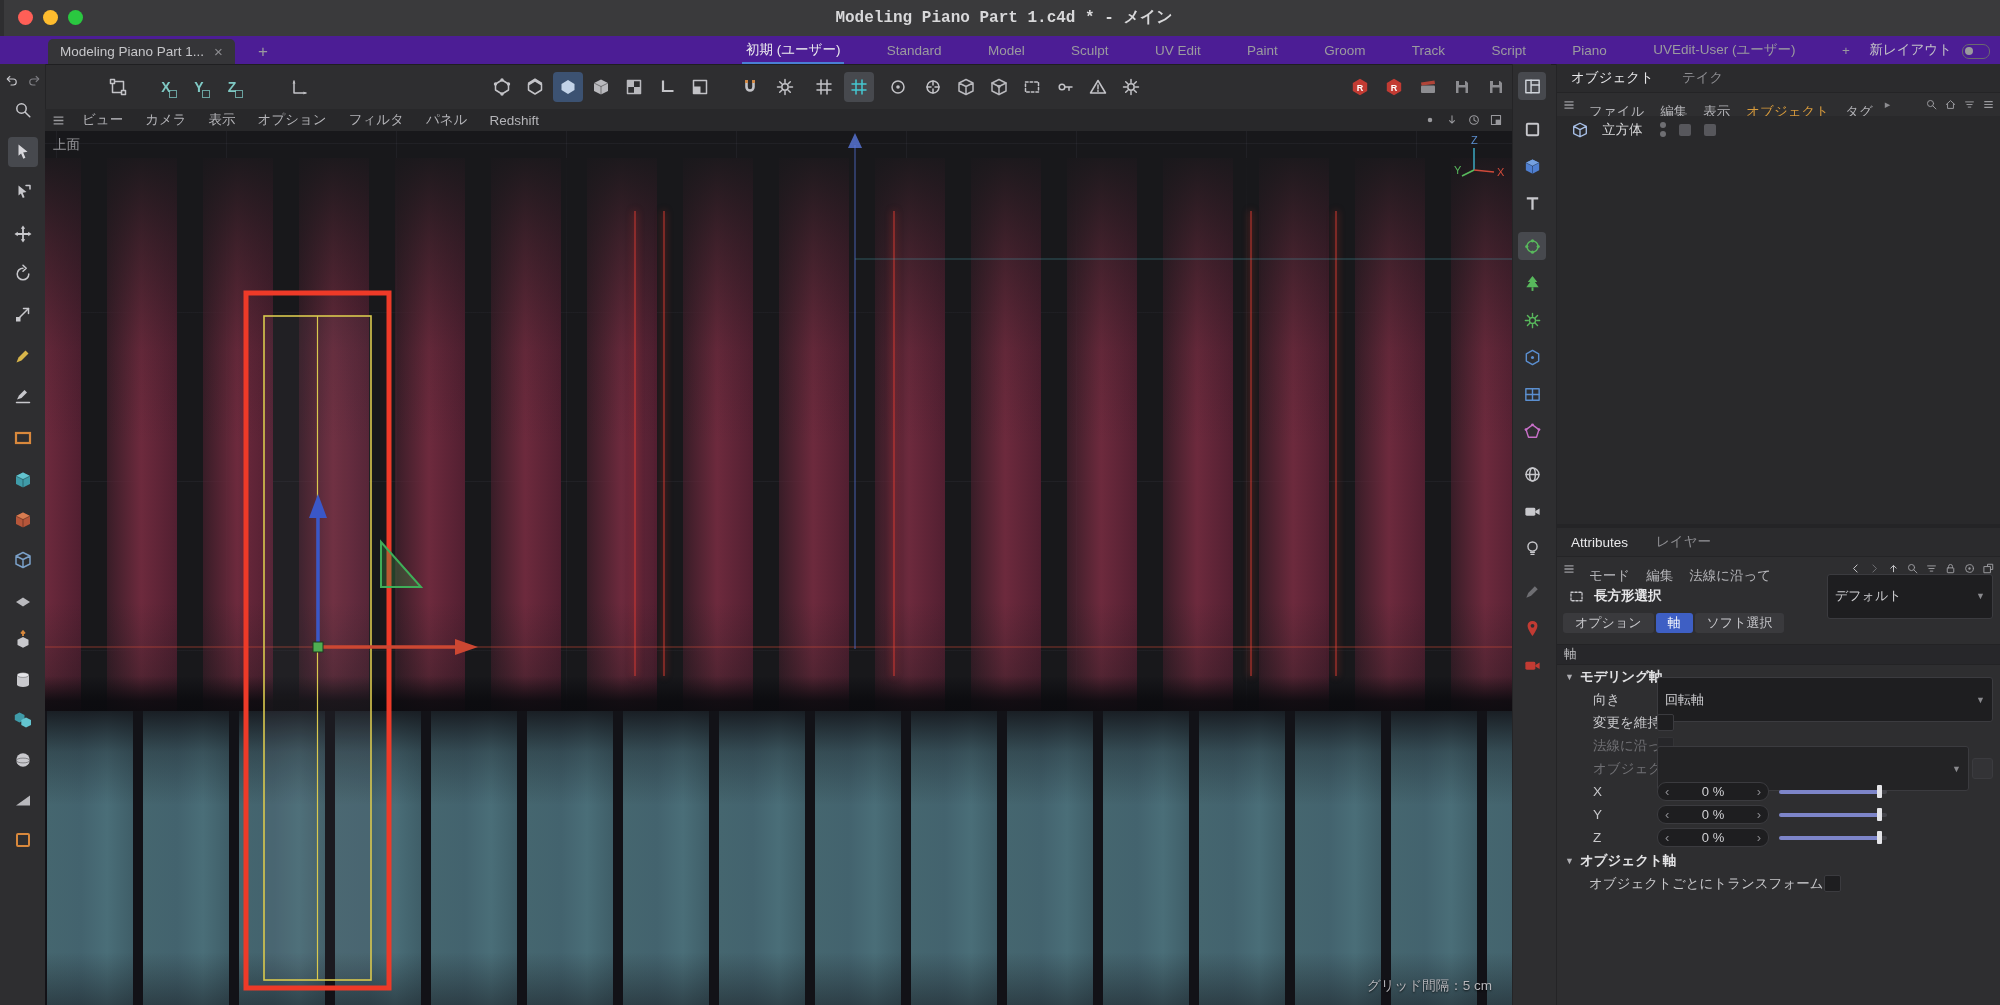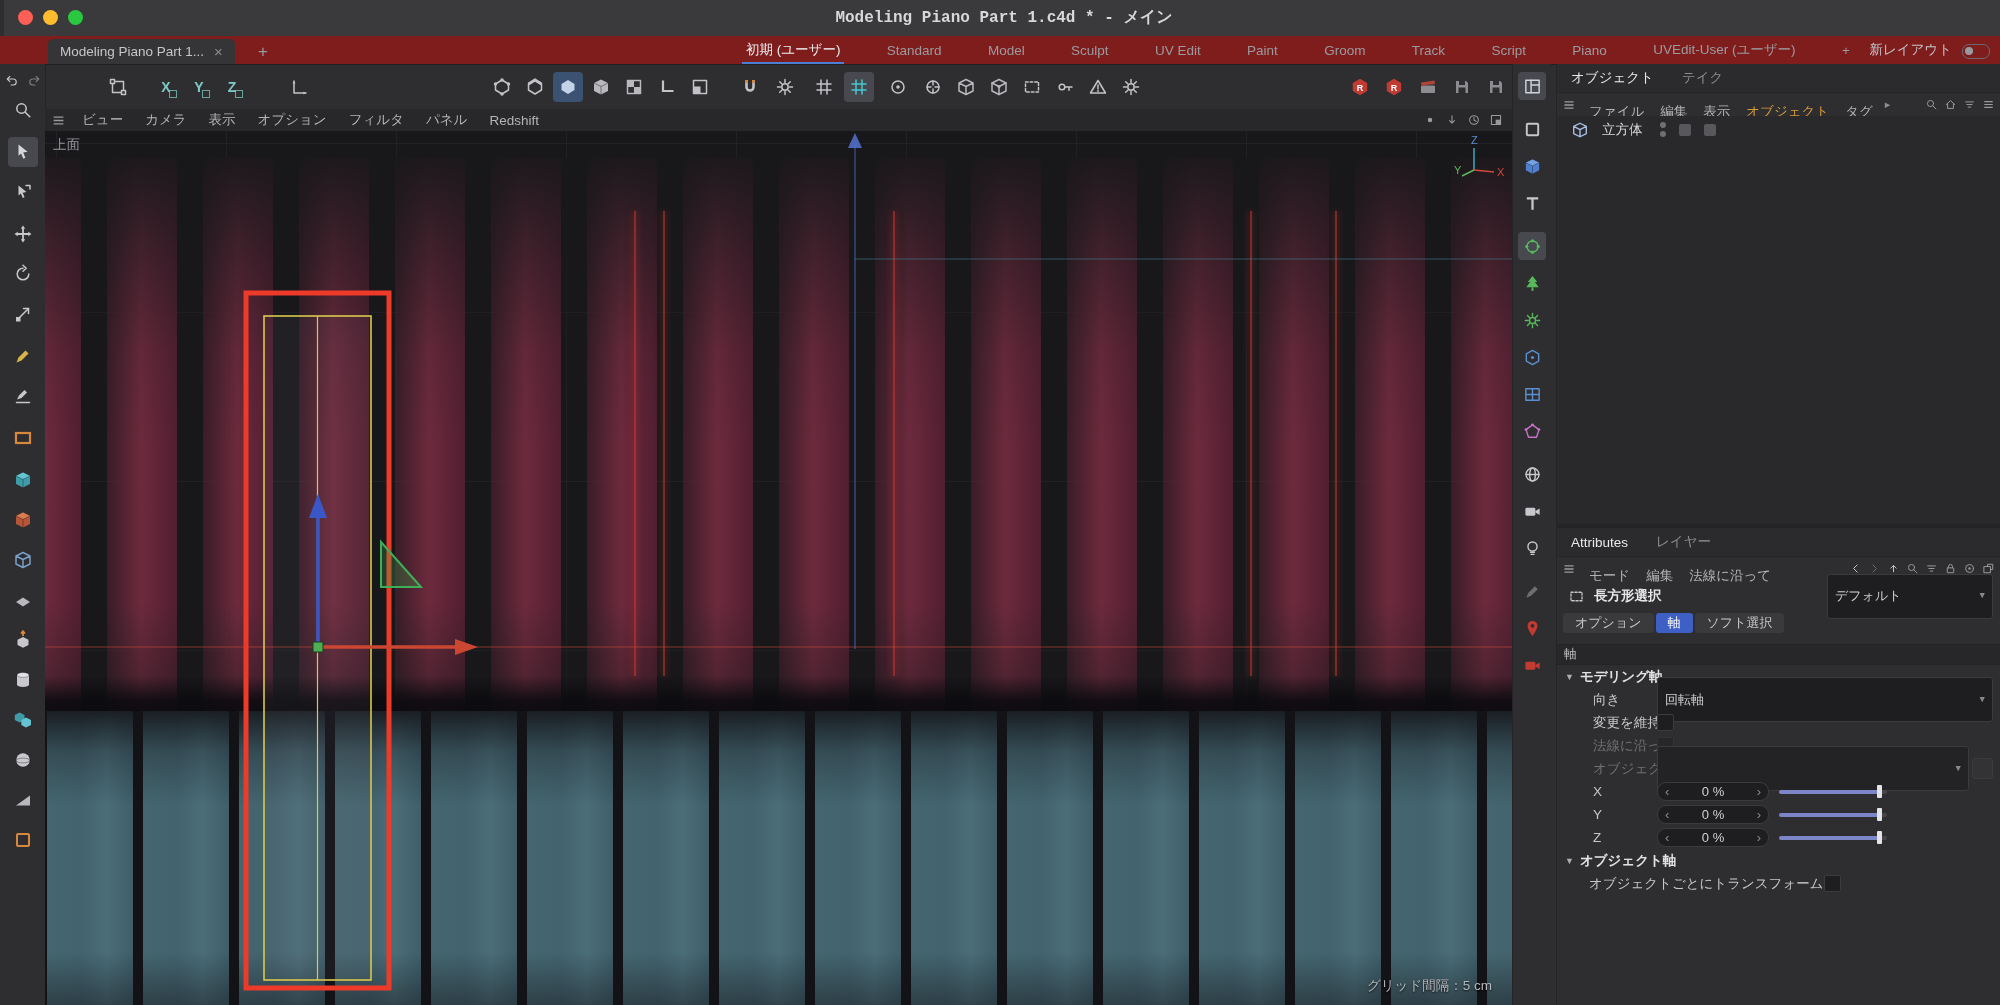--- a/index.html
+++ b/index.html
@@ -8,21 +8,21 @@
        -webkit-user-select:none;user-select:none;}
 
   
   #titlebar{position:absolute;left:4px;top:0;width:2000px;height:36px;background:#3a3a3c;border-bottom:1px solid #222224;font-family:Liberation Mono, monospace;}
   .traffic{position:absolute;left:14px;top:10px;display:flex;gap:10px;}
   .tl{width:15px;height:15px;border-radius:50%;}
   #window-title{position:absolute;left:0;right:0;top:0;height:36px;line-height:36px;text-align:center;
     font-size:16px;font-weight:bold;color:#d8d8da;}
 
   
-  #tabbar{position:absolute;left:0;top:36px;width:2000px;height:28px;background:#7f1d1d;border-bottom:1px solid #1f1f21;}
+  #tabbar{position:absolute;left:0;top:36px;width:2000px;height:28px;background:#4c1d95;border-bottom:1px solid #1f1f21;}
   .doc-tab{position:absolute;left:48px;top:3px;height:25px;background:#353538;border-radius:5px 5px 0 0;
     display:flex;align-items:center;gap:10px;padding:0 12px;font-size:13.5px;color:#c6c6c9;}
   .tab-close{color:#8d8d91;font-size:15px;line-height:1;}
   .tab-add{position:absolute;left:252px;top:3px;width:22px;height:25px;display:flex;align-items:center;justify-content:center;
     color:#9a9a9e;font-size:17px;}
   .layouts{position:absolute;left:742px;width:1112px;top:0;height:28px;display:flex;justify-content:space-between;align-items:stretch;}
   .layout-tab{display:flex;align-items:center;padding:0 4px;font-size:13.5px;color:#9b9b9f;white-space:nowrap;cursor:default;}
   .layout-tab.active{color:#ececee;box-shadow:inset 0 -2px 0 #4a7fd4;}
   .new-layout{position:absolute;right:48px;top:0;height:28px;display:flex;align-items:center;font-size:13.5px;color:#c2c2c6;}
   .layout-toggle{position:absolute;right:10px;top:8px;width:26px;height:13px;border:1px solid #6a6a6e;border-radius:7px;}
@@ -115,21 +115,21 @@
   .vis-dots span{width:6px;height:6px;border-radius:50%;background:#6f6f73;}
   .obj-sq{width:12px;height:12px;border-radius:2px;background:#57575c;margin-left:6px;}
   .splitter{height:4px;background:#242426;flex:0 0 auto;}
 
   .attr-tool{height:28px;display:flex;align-items:center;gap:7px;padding:2px 8px 0 8px;flex:0 0 auto;}
   .attr-tool .icon-btn{width:22px;height:22px;}
   .attr-tool svg{width:17px;height:17px;}
   .tool-label{font-size:13.5px;font-weight:bold;color:#e6e6e8;}
   .preset-dd{margin-left:auto;width:150px;}
   .dd{height:19px;background:#1e1e20;border:1px solid #3b3b3f;border-radius:3px;display:flex;align-items:center;
-    padding:12px 7px;font-size:13px;color:#cfcfd2;font-family:Liberation Mono, monospace;}
+    padding:12px 7px;font-size:13px;color:#cfcfd2;}
   .dd .caret{margin-left:auto;color:#8a8a8e;font-size:9px;}
   .dd .caret::before{content:"▼";}
   .dd.disabled{color:#6f6f73;background:#232325;}
   .attr-modetabs{height:25px;display:flex;gap:2px;padding:3px 0 2px 6px;flex:0 0 auto;}
   .modetab{height:20px;display:flex;align-items:center;padding:0 12px;background:#3a3a3d;color:#c6c6ca;
     font-size:13px;border-radius:3px;}
   .modetab.active{background:#3e5fc4;color:#fff;}
   .attr-section{height:19px;background:#27272a;border-top:1px solid #232325;border-bottom:1px solid #232325;
     display:flex;align-items:center;padding-left:7px;font-size:12.5px;color:#c0c0c3;flex:0 0 auto;margin-top:4px;}
   .attr-group-hd{height:23px;display:flex;align-items:center;padding-left:8px;font-size:13.5px;font-weight:bold;color:#e2e2e4;flex:0 0 auto;}

